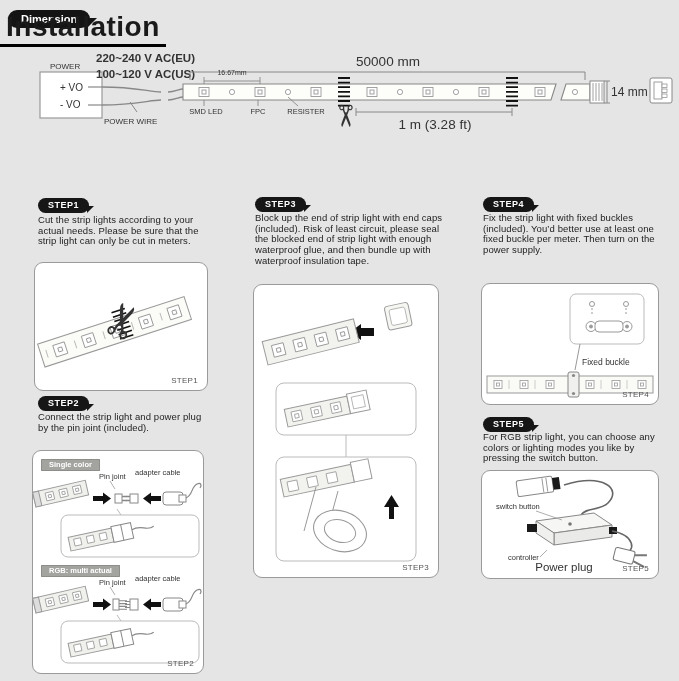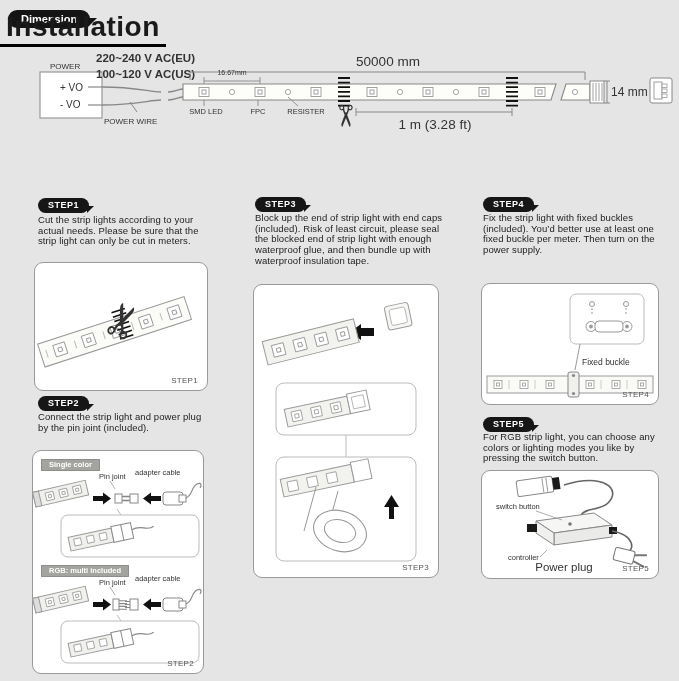--- a/index.html
+++ b/index.html
@@ -217,21 +217,21 @@
         <g stroke="#999" fill="#fff" stroke-width=".8">
           <rect x="5" y="-11" width="7" height="7"></rect>
             <rect x="18" y="-11" width="7" height="7"></rect>
             <rect x="31" y="-11" width="7" height="7"></rect>
         </g>
         <rect x="44" y="-15.5" width="20" height="16" fill="#fff" stroke="#888"></rect>
         <line x1="54" y1="-15.5" x2="54" y2="0.5" stroke="#888"></line>
         <path d="M64,-8 C74,-12 78,-3 86,-7" fill="none" stroke="#888" stroke-width="1.2"></path>
       </g>
     </svg>
-    <div class="pill" style="left:8px;top:114px">RGB: multi included</div>
+    <div class="pill" style="left:8px;top:114px">RGB: multi actual</div>
     <svg style="left:0;top:122px" width="170" height="92" viewBox="0 0 170 92">
       <text x="66" y="12" font-size="7.5">Pin joint</text>
       <line x1="77" y1="14" x2="82" y2="22" stroke="#999" stroke-width=".8"></line>
       <text x="102" y="8" font-size="7.5">adapter cable</text>
       <g transform="translate(3,40) rotate(-13)">
         <rect x="0" y="-15" width="54" height="15" fill="#f0f0ec" stroke="#999"></rect>
         <rect x="0" y="-15" width="6" height="15" fill="#ddd" stroke="#999"></rect>
         <g stroke="#999" fill="#fff" stroke-width=".8">
           <rect x="12" y="-11.5" width="8" height="8"></rect>
             <rect x="14.5" y="-9" width="3" height="3"></rect>

